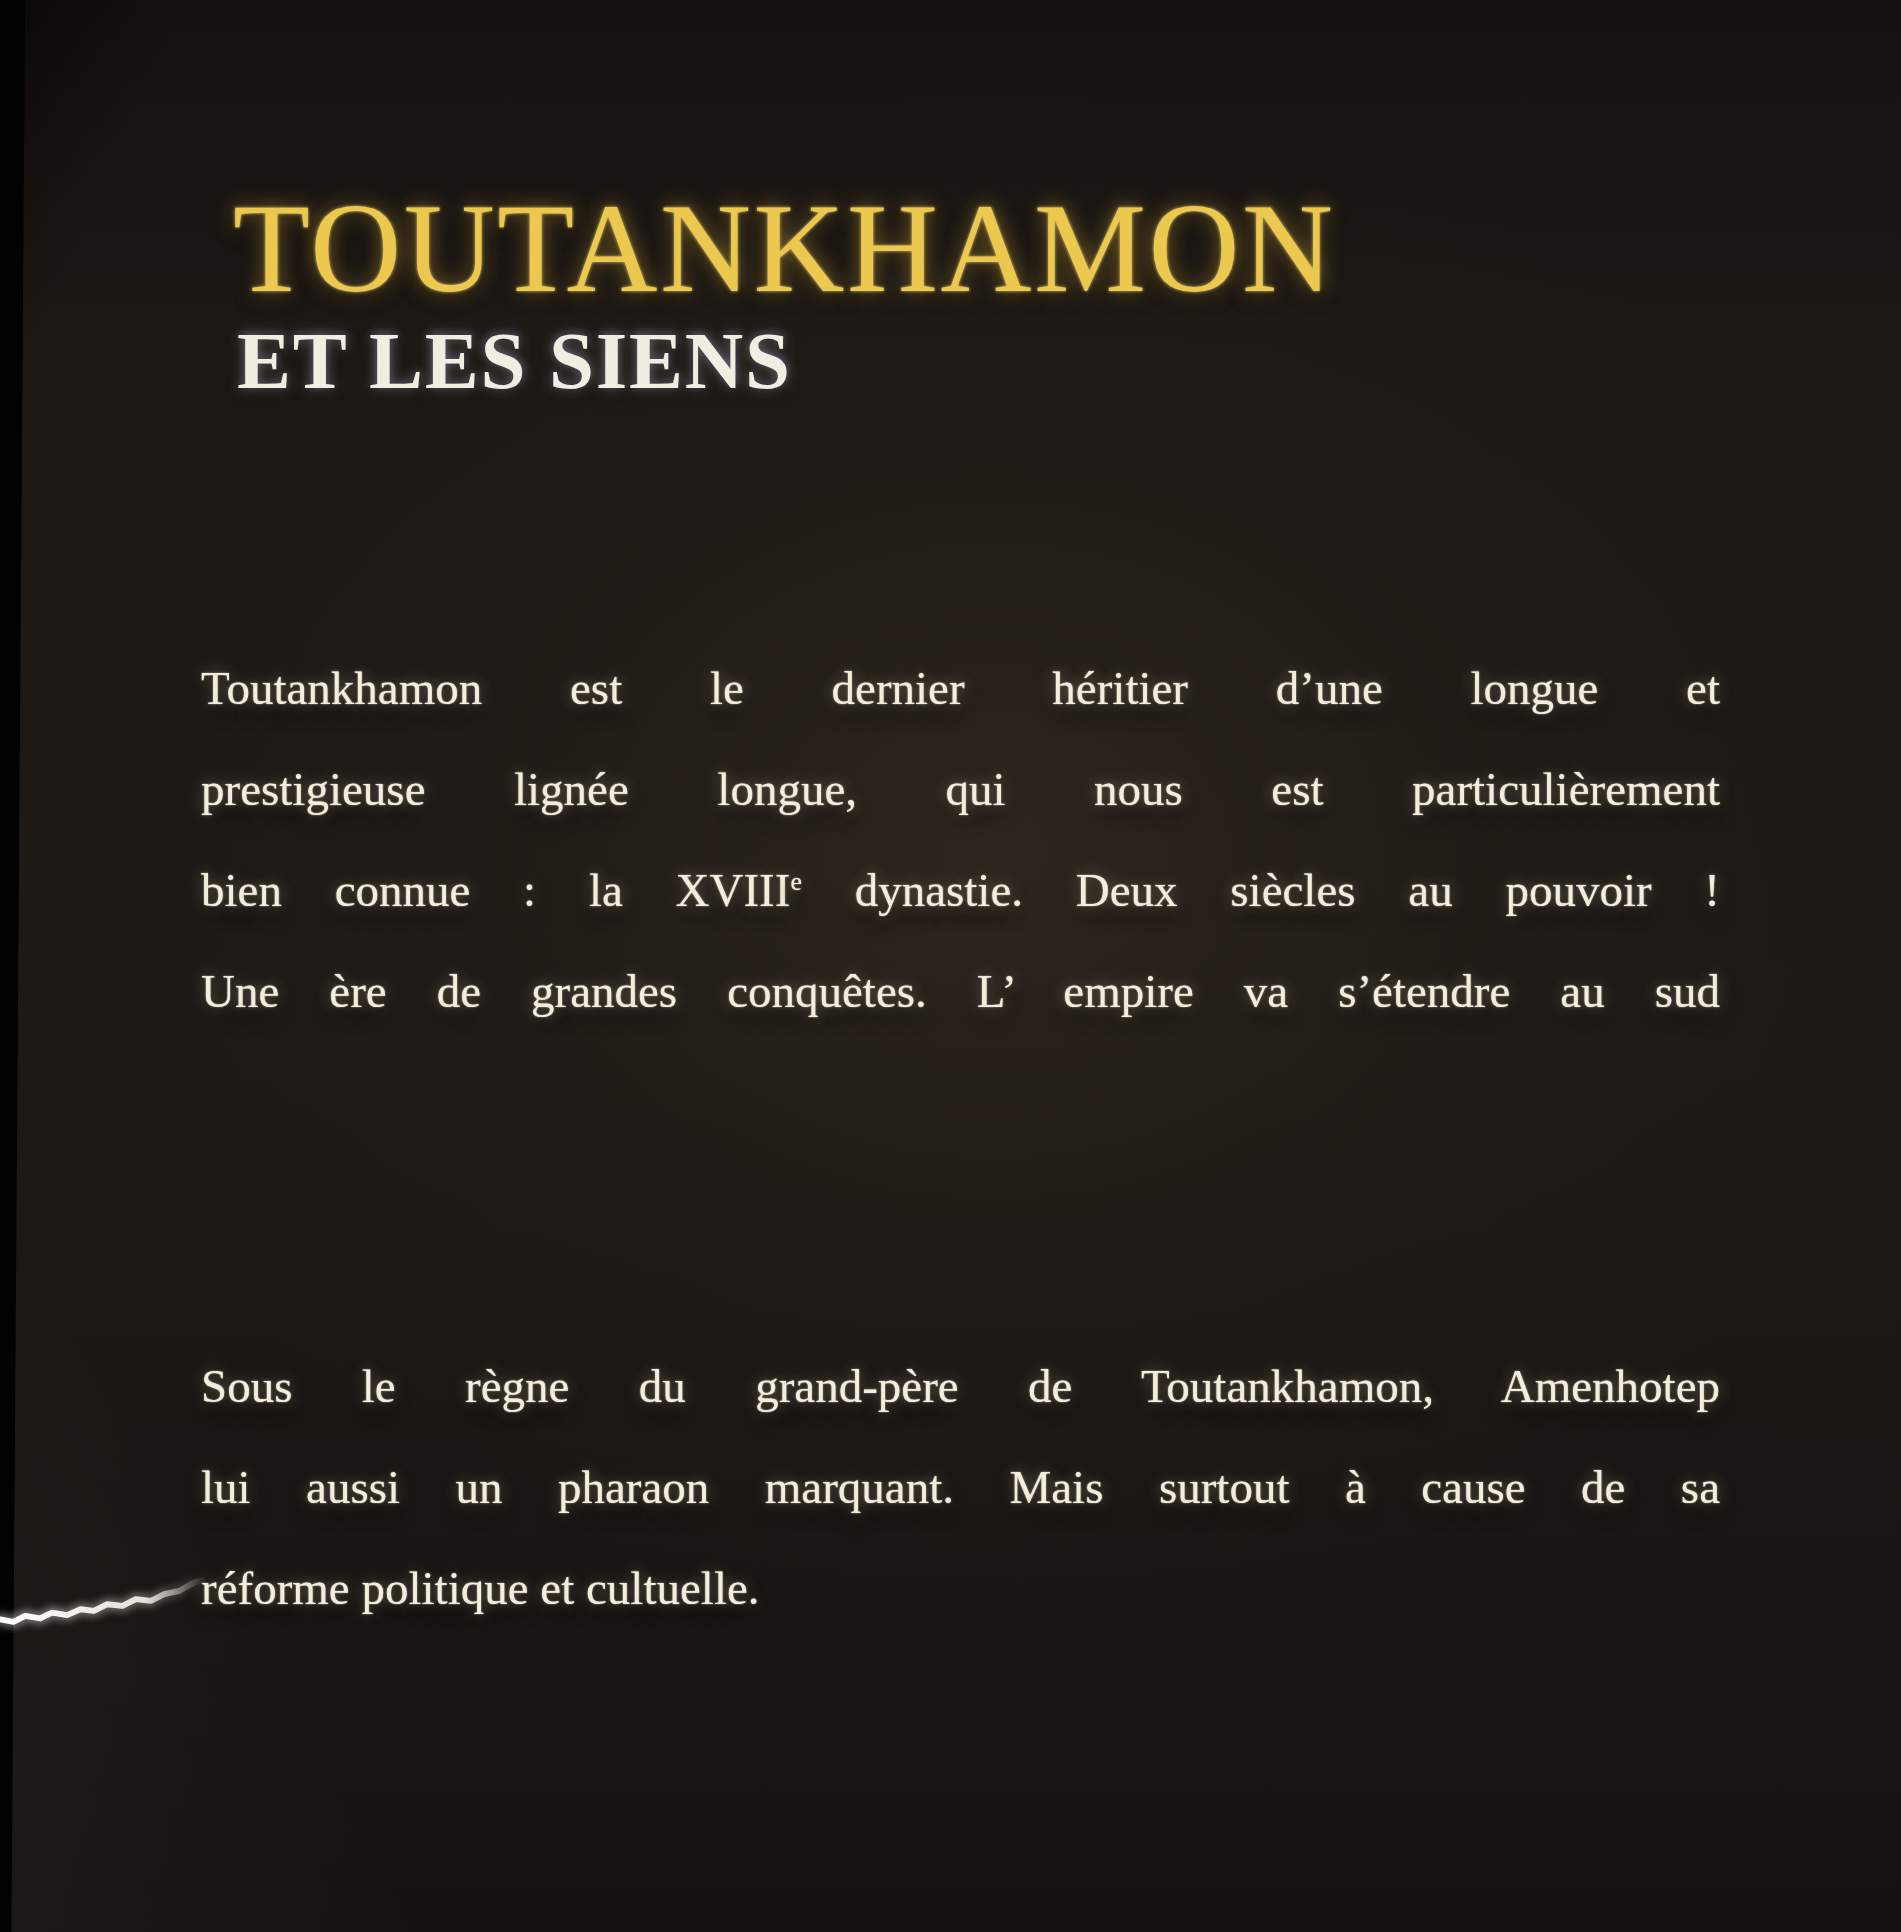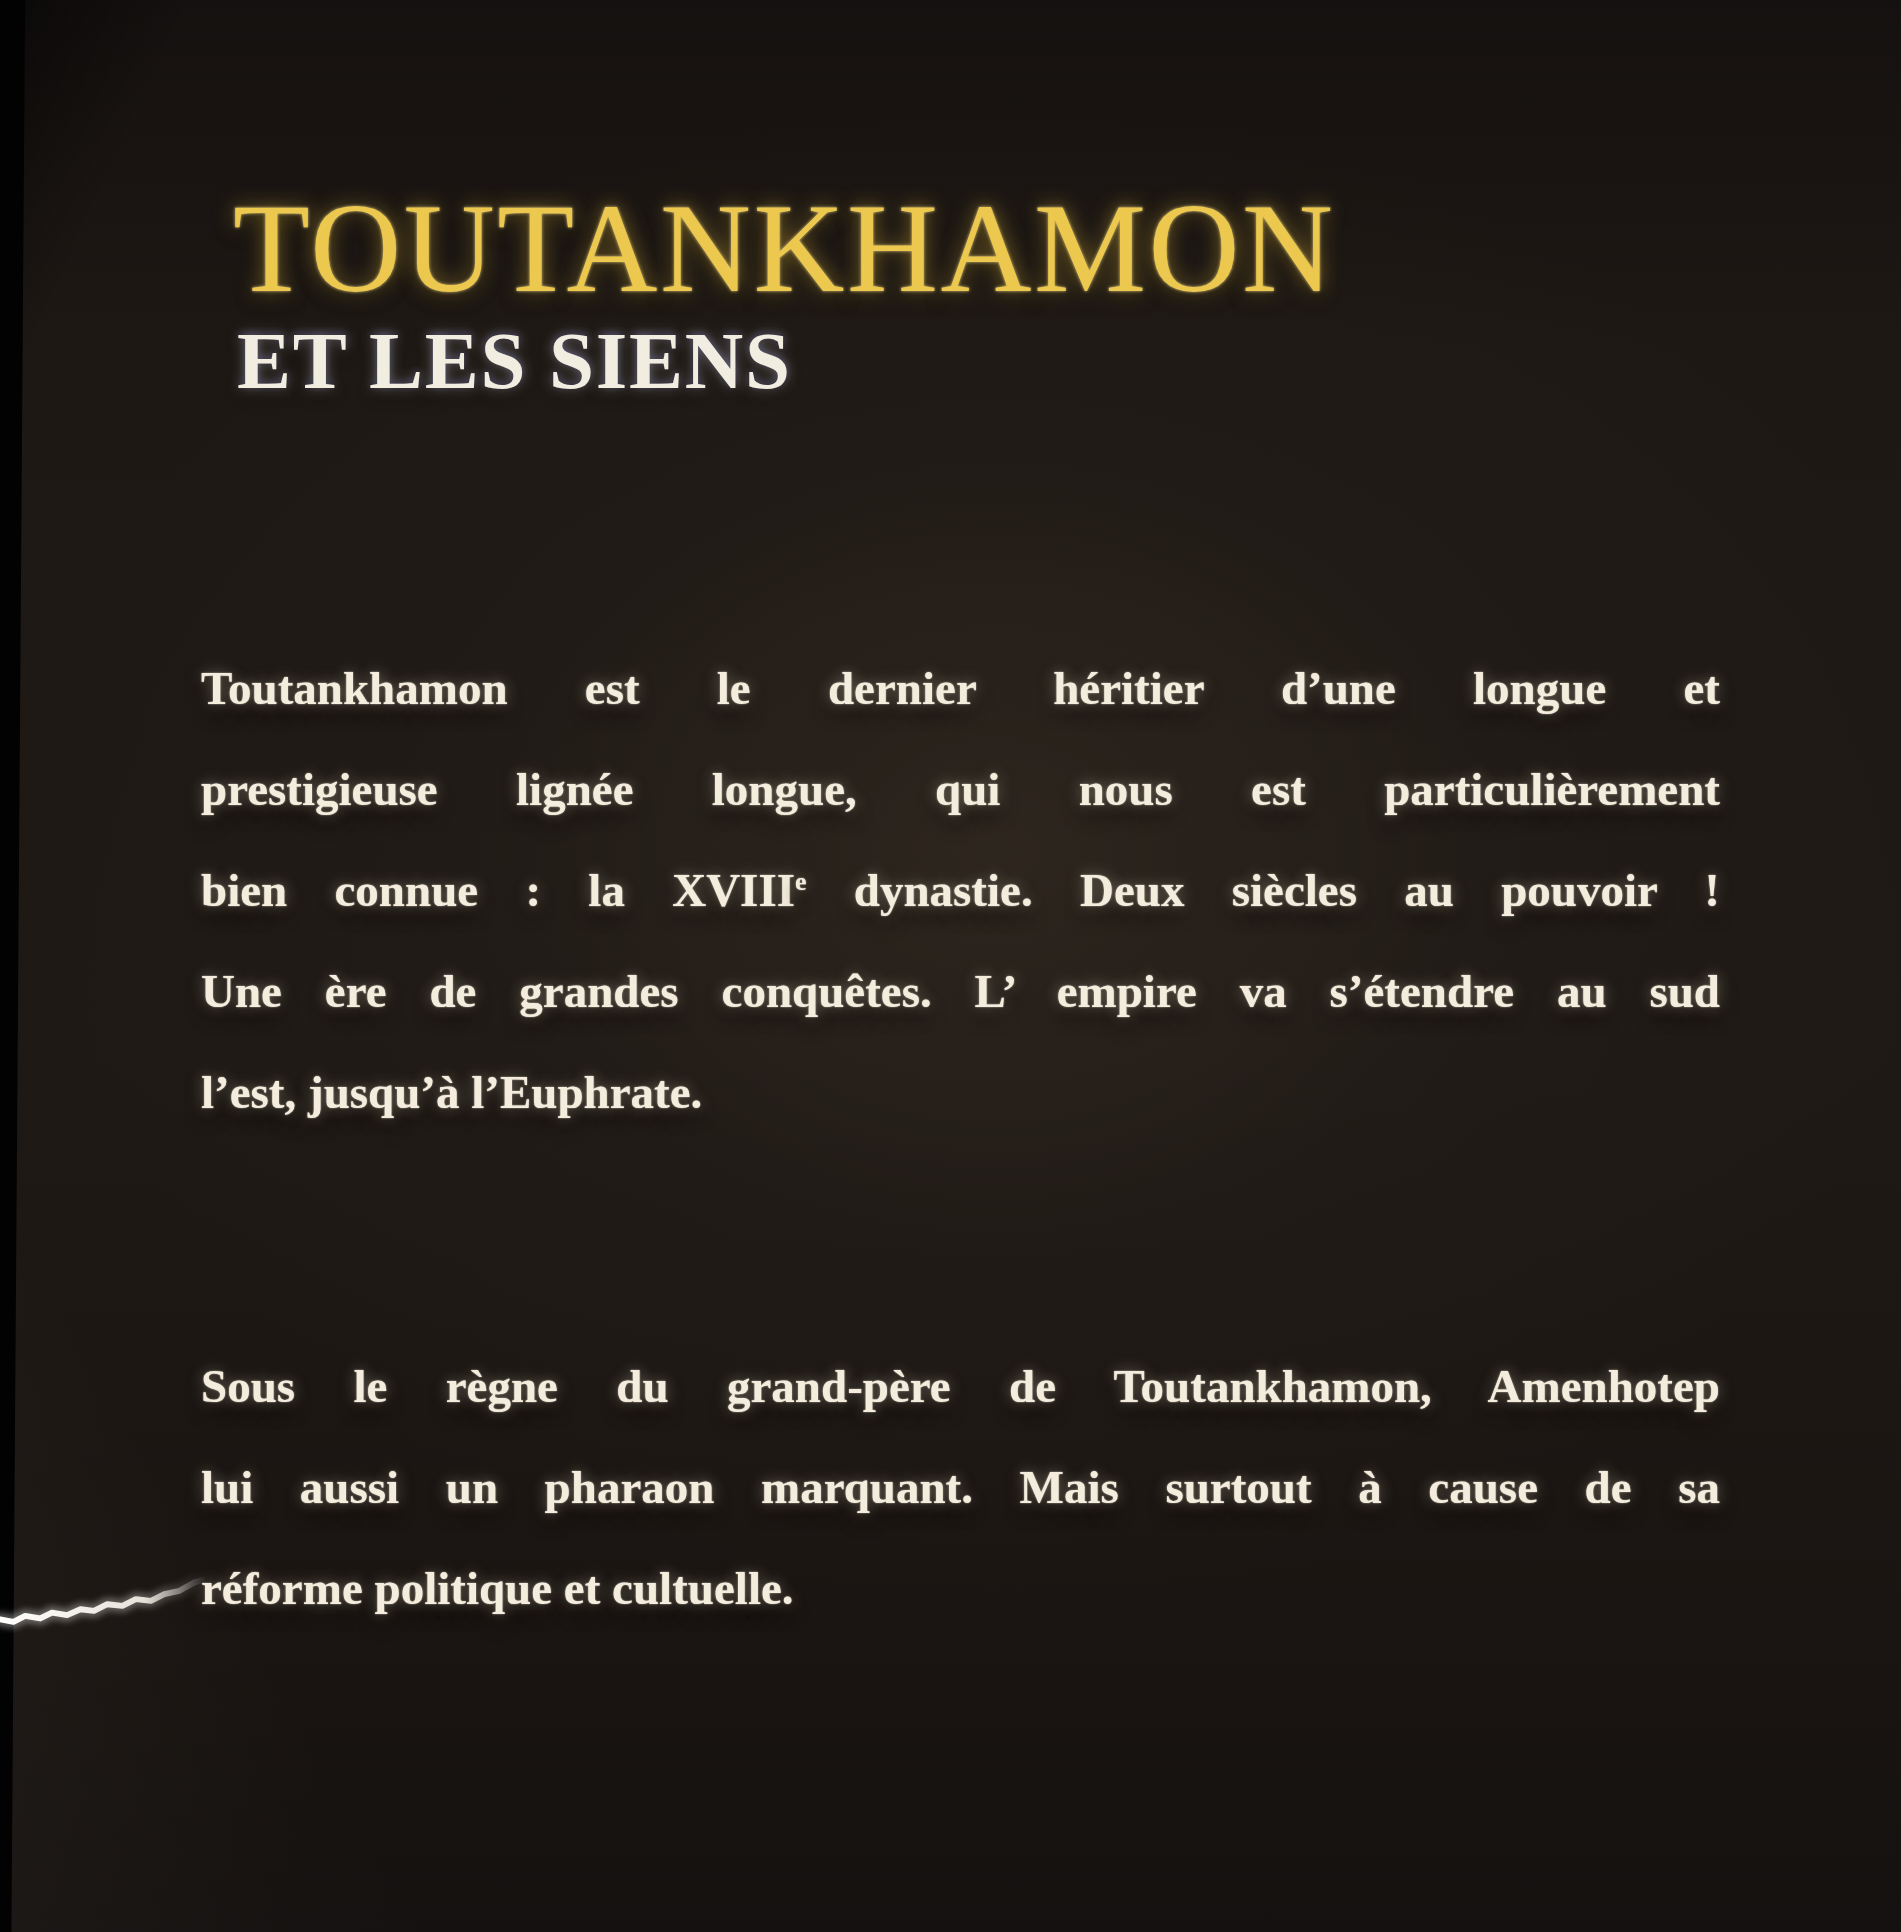--- a/index.html
+++ b/index.html
@@ -64,21 +64,21 @@
       0 -2.5px 7.6px rgba(105,110,225,0.28),
       0 0 13.4px rgba(255,248,230,0.42),
       0 5.9px 13.4px rgba(0,0,0,0.7);
     text-align: center;
   }
   .para {
     position: absolute;
     left: 201px;
     width: 1519px;
     color: #f4eddd;
-    font-weight: 700;
+    font-weight: 400;
     font-size: 47px;
   }
   .p1 { top: 638px; }
   .p2 { top: 1336px; }
   .line {
     height: 101px;
     line-height: 101px;
     white-space: normal;
     text-shadow:
       0 0 1.7px rgba(255,252,240,0.75),
@@ -131,21 +131,20 @@
   </svg>
 
   <h1 class="title">TOUTANKHAMON</h1>
   <h2 class="subtitle">ET LES SIENS</h2>
 
   <div class="para p1">
     <div class="line just">Toutankhamon est le dernier héritier d’une longue et</div>
     <div class="line just">prestigieuse lignée longue, qui nous est particulièrement</div>
     <div class="line just"><span>bien connue : la XVIII</span><span class="sup">e</span><span> dynastie. Deux siècles au pouvoir !</span></div>
     <div class="line just">Une ère de grandes conquêtes. L’ empire va s’étendre au sud</div>
-    <div class="line last">l’est, jusqu’à l’Euphrate.</div>
   </div>
 
   <div class="para p2">
     <div class="line just">Sous le règne du grand-père de Toutankhamon, Amenhotep</div>
     <div class="line just">lui aussi un pharaon marquant. Mais surtout à cause de sa</div>
     <div class="line last">réforme politique et cultuelle.</div>
   </div>
 
 </div>
 

